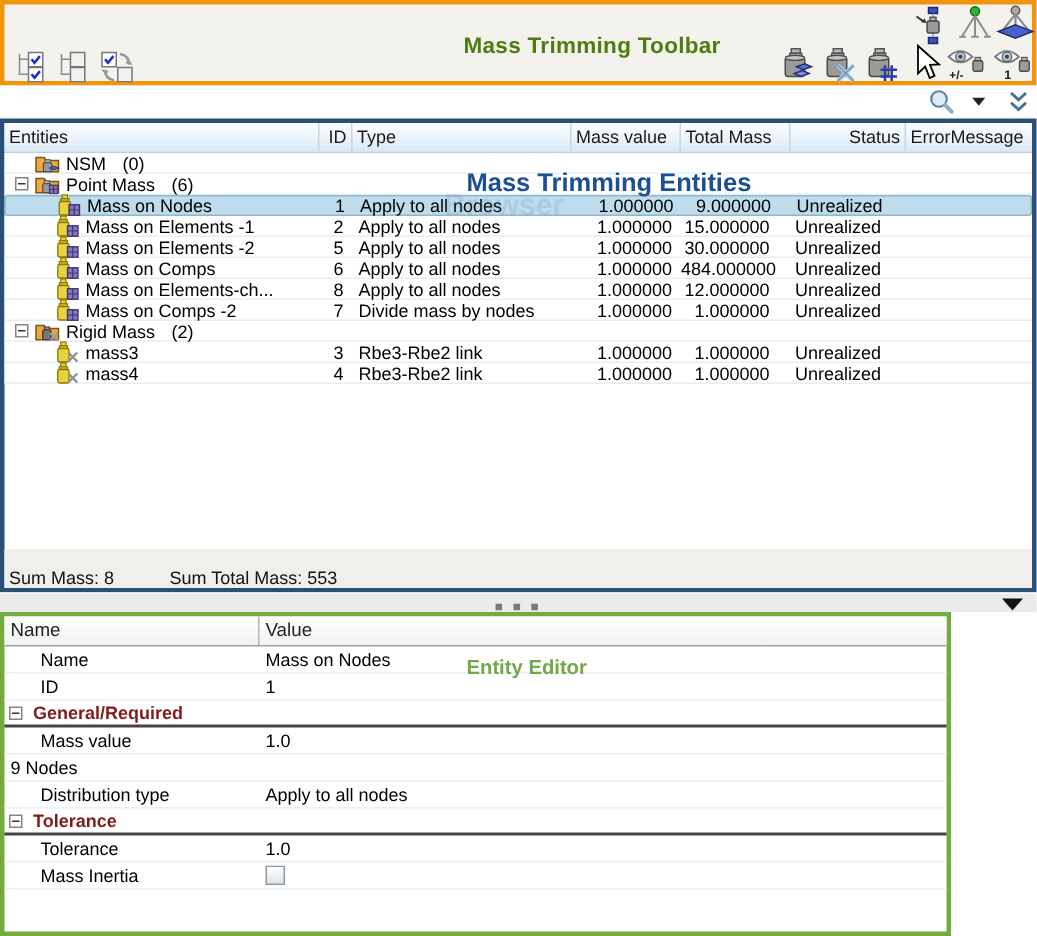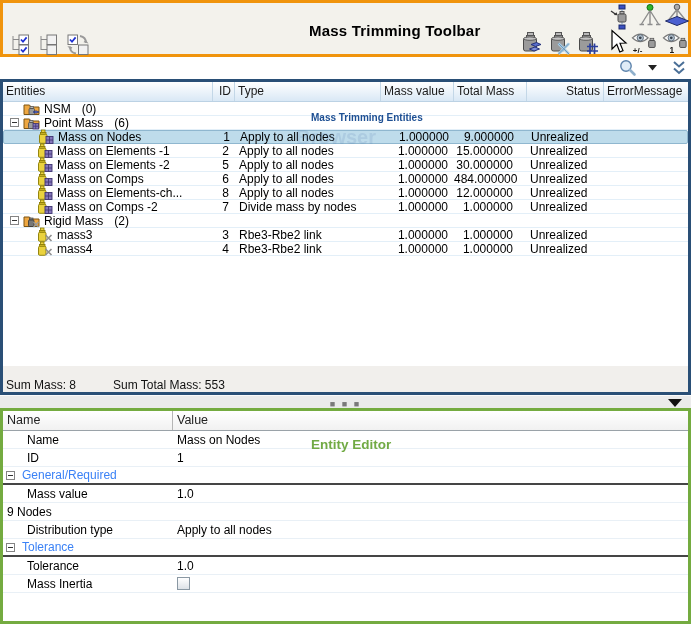--- a/index.html
+++ b/index.html
@@ -12,21 +12,21 @@
   }
   
   .toolbar {
     position: absolute; top:0; left:0; width:691px; height:57px;
     background: #f3f2ec;
     border: 3px solid #f0940c;
   }
   .tb-icon { position:absolute; width:26px; height:26px; display:flex; align-items:center; justify-content:center; }
   .tb-annot {
     position:absolute; left:306px; top:19px;
-    color:#000000; font-weight:bold; font-size:15px; letter-spacing:0.2px;
+    color:#4d7c0f; font-weight:bold; font-size:15px; letter-spacing:0.2px;
   }
   
   .searchrow { position:absolute; top:57px; left:0; width:691px; height:22px; background:#fff; }
   .searchrow .sicon { position:absolute; top:1px; }
   
   .browser {
     position:absolute; top:79px; left:0; width:691px; height:316px;
     border:3px solid #2a4f76; background:#fff;
   }
   .grid7 { display:grid; grid-template-columns:210px 22px 146px 73px 73px 77px 1fr; }
@@ -48,50 +48,50 @@
   .c-mass { text-align:right; padding-right:6px; }
   .c-total { text-align:right; padding-right:14px; }
   .c-status { padding-left:3px; }
   .ent { display:flex; align-items:center; gap:4px; }
   .ent.group { padding-left:7px; }
   .ent.item { padding-left:33px; }
   .count { margin-left:7px; }
   .expander { width:9px; height:9px; flex:0 0 9px; background:#fff; border:1px solid #848484; position:relative; cursor:pointer; }
   .expander::after { content:""; position:absolute; left:1px; right:1px; top:3px; border-top:1px solid #333; }
   .exp-spacer { width:9px; flex:0 0 9px; }
-  .annot-entities { position:absolute; left:308px; top:30px; color:#1d4f93; font-weight:bold; font-size:10px; }
+  .annot-entities { position:absolute; left:308px; top:30px; color:#1d4f93; font-weight:bold; font-size:17px; }
   .annot-ghost { position:absolute; left:293px; top:44px; color:rgba(90,125,175,0.17); font-weight:bold; font-size:20px; }
   .sumrow {
     position:absolute; left:0; right:0; bottom:0; height:26px; background:#f1efec;
     display:flex; align-items:flex-end; font-size:12px; color:#111; padding-left:3px; gap:37px;
   }
   
   .splitter {
     position:absolute; top:395px; left:0; width:691px; height:13px;
     background:#ebebeb; border-top:1px solid #fbfbfb; cursor:row-resize;
   }
   .splitter .dots { position:absolute; left:50%; top:3px; transform:translateX(-50%); color:#7a7a7a; font-size:9px; letter-spacing:2px; }
   .splitter .tri {
     position:absolute; right:9px; top:3px; width:0; height:0;
     border-left:7px solid transparent; border-right:7px solid transparent; border-top:8px solid #111;
   }
   
   .editor {
-    position:absolute; top:408px; left:0; width:691px; height:216px;
+    position:absolute; top:408px; left:0; width:634px; height:216px;
     border:3px solid #74ab40; background:#fff;
   }
   .egrid { display:grid; grid-template-columns:170px 1fr; }
   .ehdr { height:20px; background:linear-gradient(#ffffff,#f1f1f1); border-bottom:1px solid #9aa2a8; font-size:12.5px; color:#222; }
   .ehcell { padding:2px 4px; }
   .ehcell:first-child { border-right:1px solid #b5b5b5; }
   .erow { height:18px; align-items:center; font-size:12px; border-bottom:1px solid #e9f0f6; }
   .erow .nm { padding-left:24px; white-space:nowrap; overflow:hidden; }
   .erow .val { padding-left:4px; white-space:nowrap; overflow:hidden; }
   .esection {
-    height:18px; display:flex; align-items:center; font-size:12px; font-weight:normal; color:#3b82f6;
+    height:18px; display:flex; align-items:center; font-size:12px; font-weight:bold; color:#7f1d1d;
     border-bottom:2px solid #454545; position:relative; padding-left:19px;
   }
   .esection .expander { position:absolute; left:3px; top:4px; }
   .checkbox {
     width:13px; height:13px; border:1px solid #8a98a3;
     background:linear-gradient(#ffffff,#dde2e7); cursor:pointer;
   }
   .annot-editor { position:absolute; left:308px; top:26px; color:#71aa44; font-weight:bold; font-size:13.5px; }
   svg { display:block; }
 </style>

